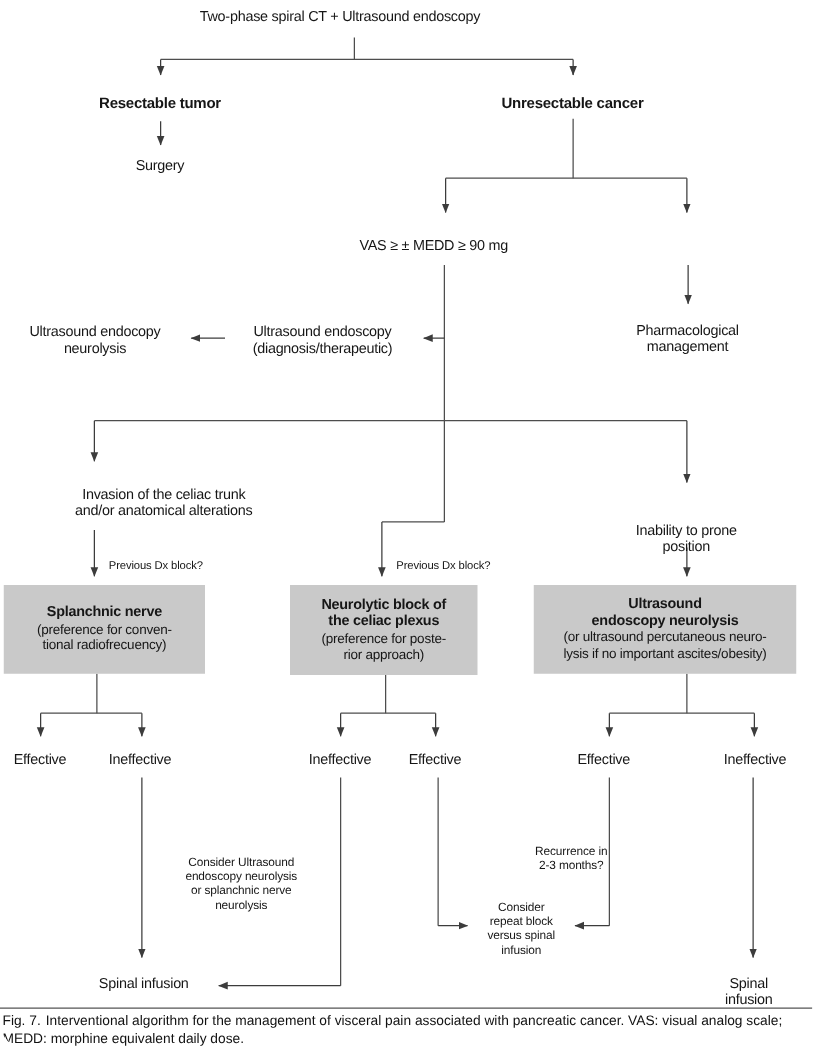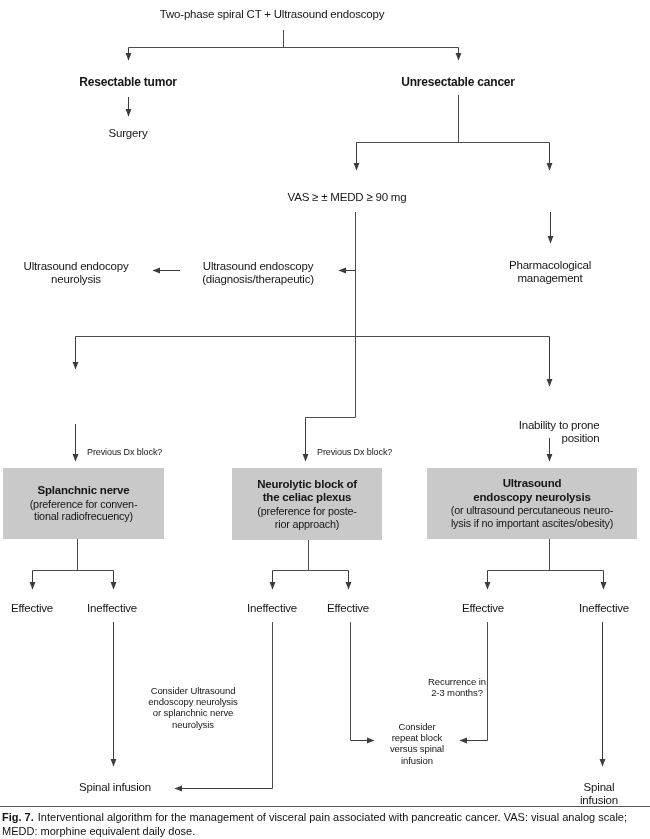--- a/index.html
+++ b/index.html
@@ -1,18 +1,18 @@
 <!DOCTYPE html>
 <html><head>
 <meta charset="utf-8">
 <style>
   html,body { margin:0; padding:0; background:#ffffff; }
   .canvas {
     position:relative; width:650px; height:839px; background:#ffffff;
-    font-family:"Liberation Sans", sans-serif; color:#161616; overflow:hidden;
+    font-family:"Liberation Sans", sans-serif; color:#161616; overflow:hidden;border-radius:21px;
   }
   svg.wires { position:absolute; left:0; top:0; pointer-events:none; }
   .node {
     position:absolute; transform:translateX(-50%); text-align:center;
     font-size:11.5px; line-height:1.12; white-space:pre-line; letter-spacing:-0.2px;
   }
   .node.bold { font-weight:bold; font-size:12px; }
   .small {
     position:absolute; font-size:9px; line-height:1.18; letter-spacing:-0.1px;
     white-space:pre-line;
@@ -29,40 +29,40 @@
   #t-root        { left:272px; top:8px; }
   #t-resectable  { left:128px; top:76px; }
   #t-unresectable{ left:458px; top:76px; }
   #t-surgery     { left:128px; top:127px; }
   #t-vas-high    { left:347px; top:191px; }
   #t-vas-low     { left:549px; top:191px; }
   #t-usneuro     { left:76px;  top:260px; }
   #t-usdx        { left:258px; top:260px; }
   #t-pharm       { left:550px; top:259px; }
   #t-invasion    { left:131px; top:390px; }
-  #t-inability   { left:549px; top:419px;text-align:right; }
+  #t-inability   { left:549px; top:419px; }
   #t-prevdx1     { left:87px;  top:447px; }
   #t-prevdx2     { left:317px; top:447px; }
   #b-splanchnic  { left:3px;   top:468px; width:161px; height:71px; }
   #b-neurolytic  { left:232px; top:468px; width:150px; height:72px; }
   #b-usneurolysis{ left:427px; top:468px; width:210px; height:71px; }
   #t-eff1   { left:32px;  top:602px; }
   #t-ineff1 { left:112px; top:602px; }
   #t-ineff2 { left:272px; top:602px; }
   #t-eff2   { left:348px; top:602px; }
   #t-eff3   { left:483px; top:602px; }
   #t-ineff3 { left:604px; top:602px; }
   #t-consider-us     { left:193px; top:685px; }
   #t-recurrence      { left:417px; top:676px;margin-left:40px; }
   #t-consider-repeat { left:417px; top:721px; }
   #t-spinal-left  { left:115px; top:781px; }
   #t-spinal-right { left:599px; top:781px; }
   .caption-rule { position:absolute; left:0; top:806px; width:650px; border-top:1px solid #555; }
   #caption { position:absolute; left:2px; top:810px; width:646px; font-size:11px; line-height:1.28; color:#111; }
-  #caption .cap-label { font-weight:bold; margin-right:4px; }
+  #caption .cap-label { font-weight:normal; margin-right:4px; }
 </style>
 </head>
 <body>
 
 <div class="canvas">
 
   <svg class="wires" width="650" height="839" viewBox="0 0 650 839">
     <defs>
       <marker id="ah" viewBox="0 0 10 10" refX="9" refY="5" markerWidth="8" markerHeight="8" orient="auto-start-reverse">
         <path d="M0,1.2 L9.6,5 L0,8.8 Z" fill="#3c3c3c"></path>
@@ -122,20 +122,22 @@
 
   <div id="t-vas-high" class="node">VAS ≥ ± MEDD ≥ 90 mg</div>
 
   <div id="t-usneuro" class="node">Ultrasound endocopy
 neurolysis</div>
   <div id="t-usdx" class="node">Ultrasound endoscopy
 (diagnosis/therapeutic)</div>
   <div id="t-pharm" class="node">Pharmacological
 management</div>
 
+  <div id="t-invasion" class="node">Invasion of the celiac trunk
+and/or anatomical alterations</div>
   <div id="t-inability" class="node">Inability to prone position</div>
 
   <div id="t-prevdx1" class="small">Previous Dx block?</div>
   <div id="t-prevdx2" class="small">Previous Dx block?</div>
 
   <div id="b-splanchnic" class="gbox">
     <div class="t">Splanchnic nerve</div>
     <div class="s">(preference for conven-
 tional radiofrecuency)</div>
   </div>

